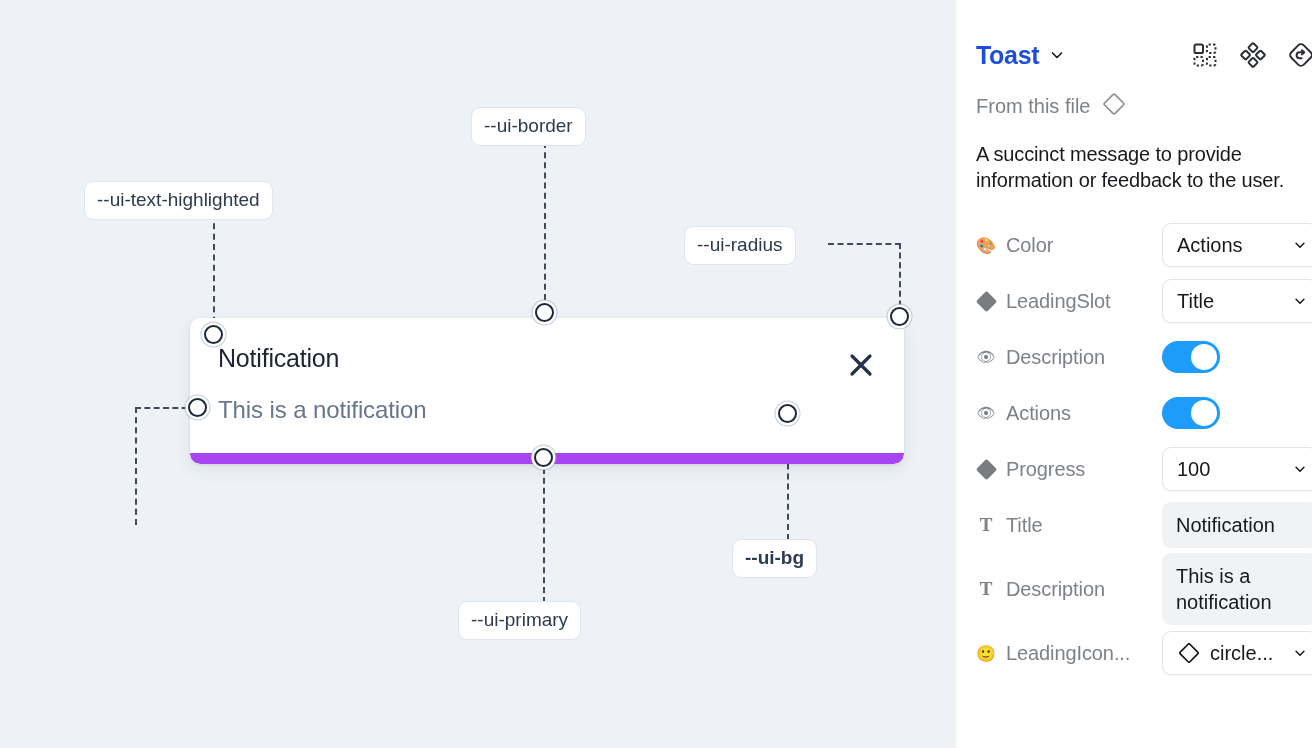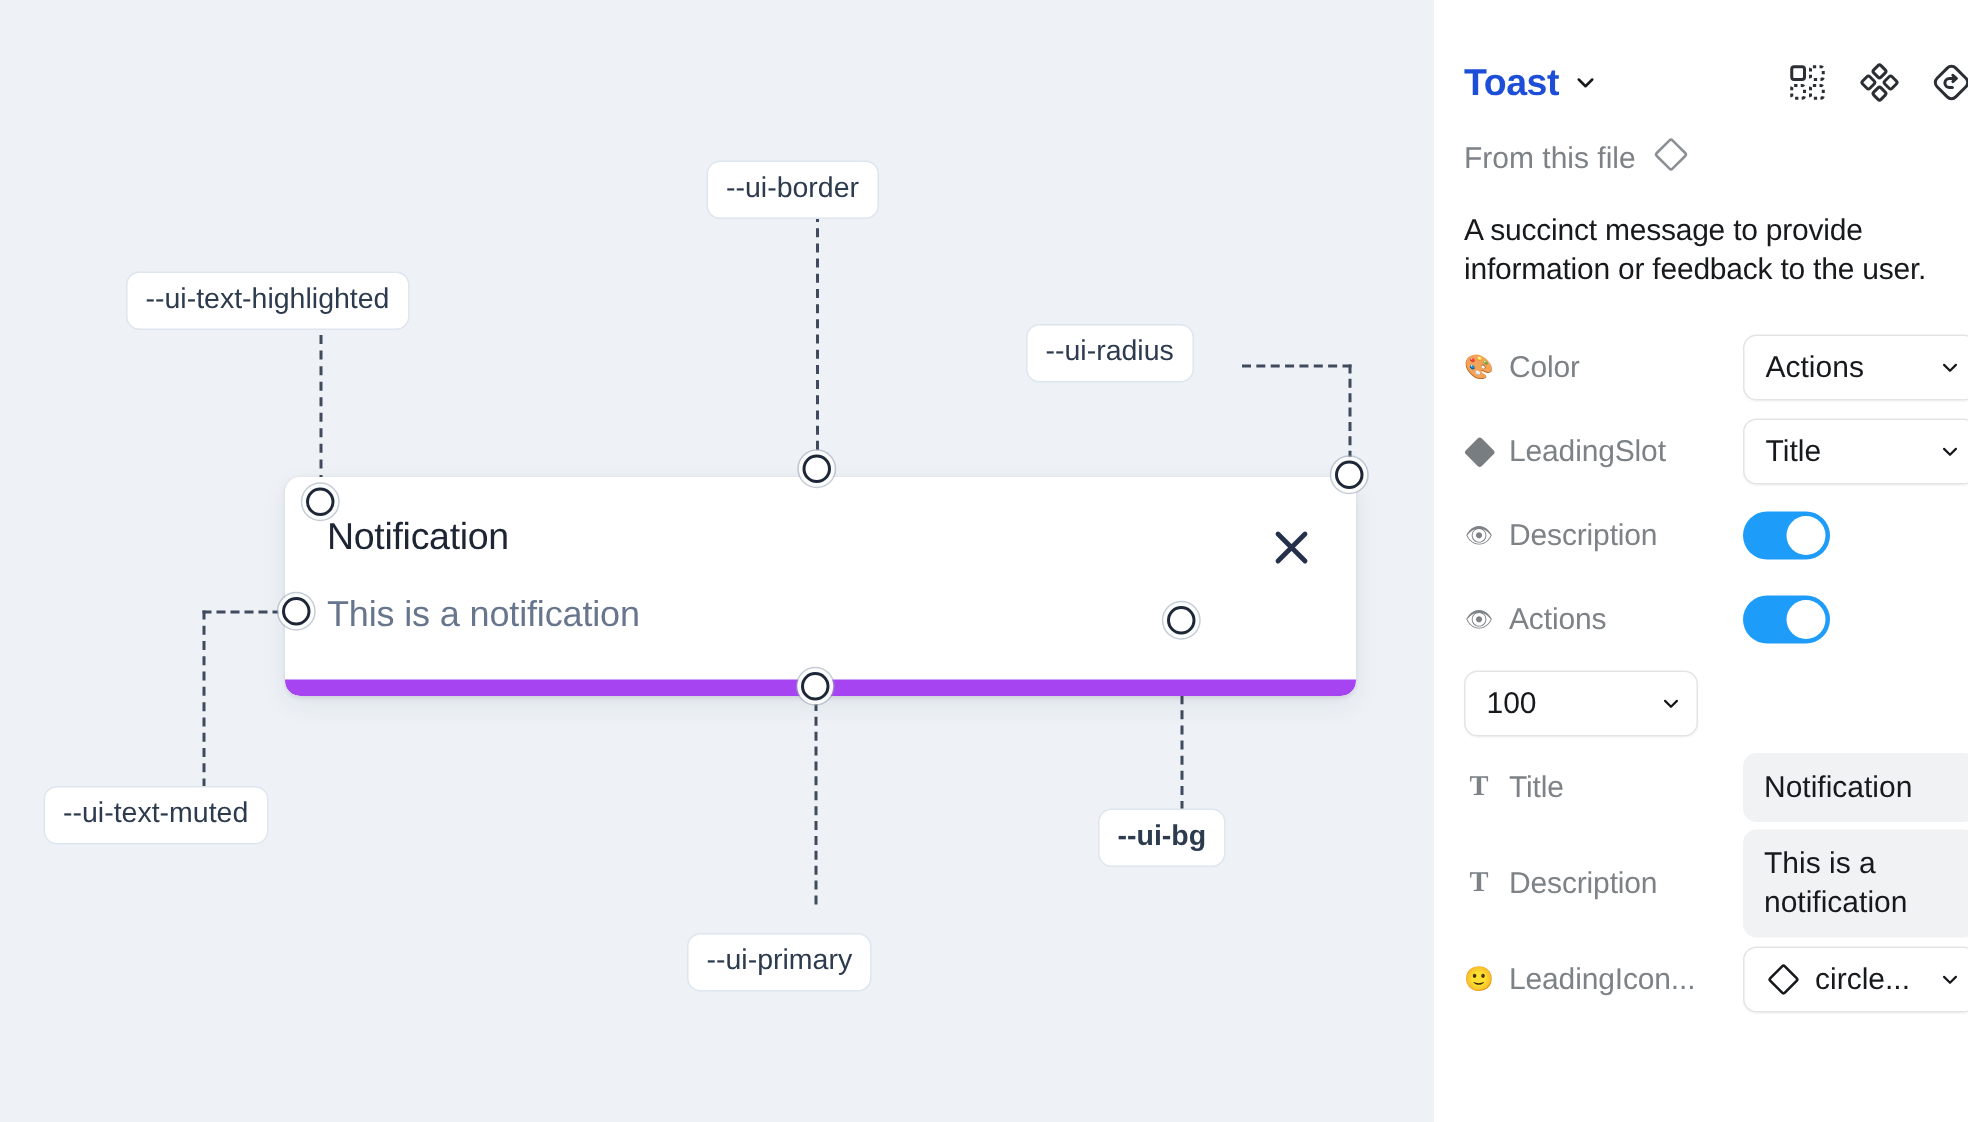--- a/index.html
+++ b/index.html
@@ -272,25 +272,24 @@
           <path d="M4 4 L22 22 M22 4 L4 22" stroke="#25304a" stroke-width="3.2" stroke-linecap="round"></path>
         </svg>
       </div>
       <div class="toast-progress" style="width:100%;"></div>
     </div>
 
     <div class="pill" style="left:84px; top:181px;">--ui-text-highlighted</div>
 
     <div class="pill" style="left:471px; top:107px;">--ui-border</div>
 
-    <div class="pill" style="left:684px; top:216px;">--ui-radius</div>
-
-    <div class="pill" style="left:29px; top:524px;">--ui-text-muted</div>
-
-    <div class="pill" style="left:458px; top:622px;">--ui-primary</div>
+    <div class="pill" style="left:684px; top:226px;">--ui-radius</div>
+
+
+    <div class="pill" style="left:458px; top:601px;">--ui-primary</div>
 
     <div class="pill" style="left:732px; top:539px;font-weight:bold;">--ui-bg</div>
 
     <div class="handle" style="left:204px; top:325px;"></div>
     <div class="handle" style="left:535px; top:303px;"></div>
     <div class="handle" style="left:890px; top:307px;"></div>
     <div class="handle" style="left:188px; top:398px;"></div>
     <div class="handle" style="left:778px; top:404px;"></div>
     <div class="handle" style="left:534px; top:448px;"></div>
 
@@ -400,20 +399,26 @@
           <span class="lbl-text">Actions</span>
         </div>
         <div class="prop-control">
           <div class="toggle">
             <span class="knob"></span>
           </div>
         </div>
       </div>
 
       <div class="prop-row">
+        <div class="prop-label">
+          <span class="prop-icon">
+            <span class="diamond-solid"></span>
+          </span>
+          <span class="lbl-text">Progress</span>
+        </div>
         <div class="prop-control">
           <div class="select">
             <span class="sel-text">100</span>
             <span class="sel-caret">
               <svg width="14" height="14" viewBox="0 0 16 16" fill="none" xmlns="http://www.w3.org/2000/svg">
                 <path d="M3.5 6 L8 10.5 L12.5 6" stroke="#17191c" stroke-width="1.7" stroke-linecap="round" stroke-linejoin="round"></path>
               </svg>
             </span>
           </div>
         </div>

